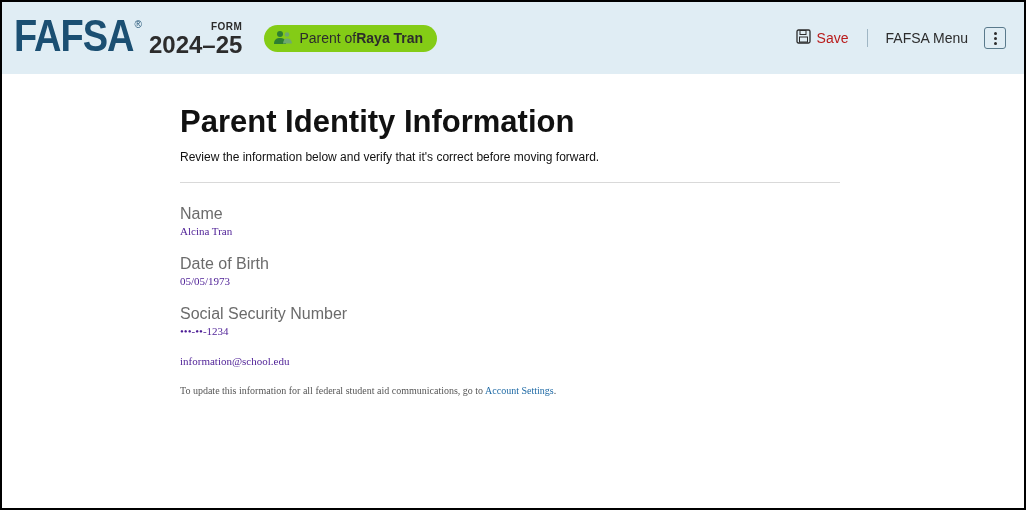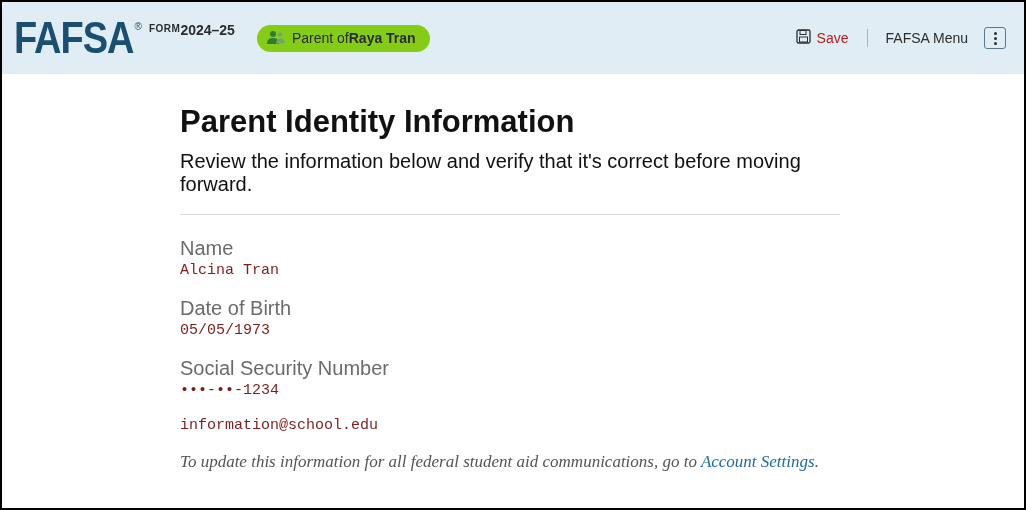--- a/index.html
+++ b/index.html
@@ -33,33 +33,33 @@
     .logo-reg {
       font-size: 10px;
       color: #1b4f72;
       vertical-align: top;
       position: relative;
       top: 2px;
       left: 1px;
     }
     .form-year {
       display: flex;
-      flex-direction: row;
+      flex-direction: column;
       margin-left: 8px;
       margin-top: 4px;
       line-height: 1.1;
     }
     .form-label {
       font-size: 10px;
       font-weight: 600;
       color: #2c2c2c;
       letter-spacing: 0.5px;
     }
     .year-label {
-      font-size: 14px;
+      font-size: 24px;
       font-weight: 700;
       color: #2c2c2c;
     }
     .role-pill {
       display: flex;
       align-items: center;
       background: #84cc16;
       border-radius: 16px;
       padding: 5px 14px 5px 10px;
       margin-left: 22px;
@@ -110,42 +110,41 @@
       margin: 0 0 0 178px;
     }
     h1 {
       font-size: 31px;
       font-weight: 700;
       color: #111;
       font-family: Arial, sans-serif;
       margin-bottom: 10px;
     }
     .subtitle {
-      font-size: 20px;
+      font-size: 12px;
       color: #111;
       font-family: Arial, sans-serif;
       padding-bottom: 18px;
       border-bottom: 1px solid #d9d9d9;
       margin-bottom: 22px;
     }
     .field { margin-bottom: 18px; }
     .field-label {
-      font-size: 20px;
+      font-size: 16px;
       color: #6b6b6b;
       font-family: Arial, sans-serif;
       margin-bottom: 2px;
     }
     .field-value {
-      font-size: 15px;
-      color: #7f1d1d;
-      font-family: Liberation Mono, monospace;
+      font-size: 11px;
+      color: #4c1d95;
+      font-family: Liberation Serif, serif;
     }
     .footer-note {
-      font-size: 17px;
-      font-style: italic;
+      font-size: 10px;
       font-family: Georgia, serif;
       color: #555;
       margin-top: 6px;
     }
     .footer-note a {
       color: #1f6aa5;
       text-decoration: none;
       cursor: pointer;
     }
   </style>

